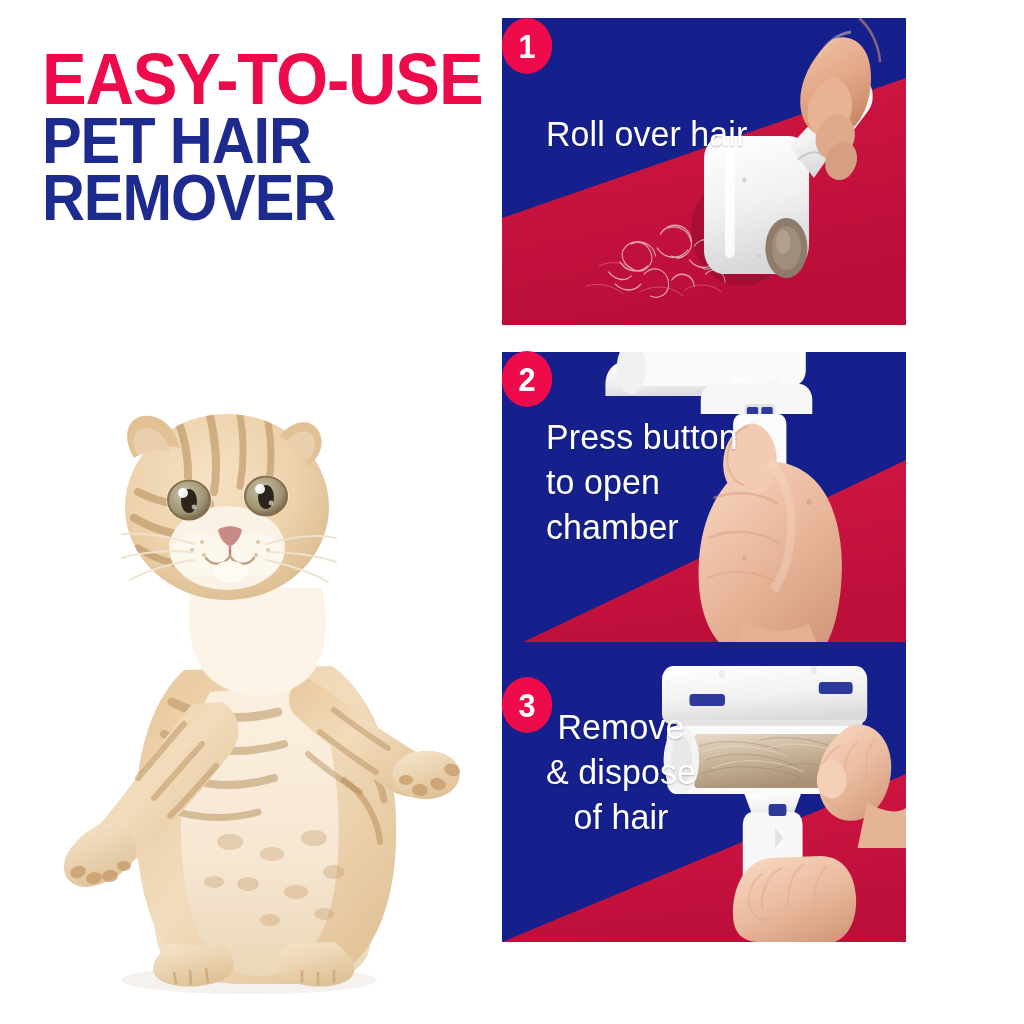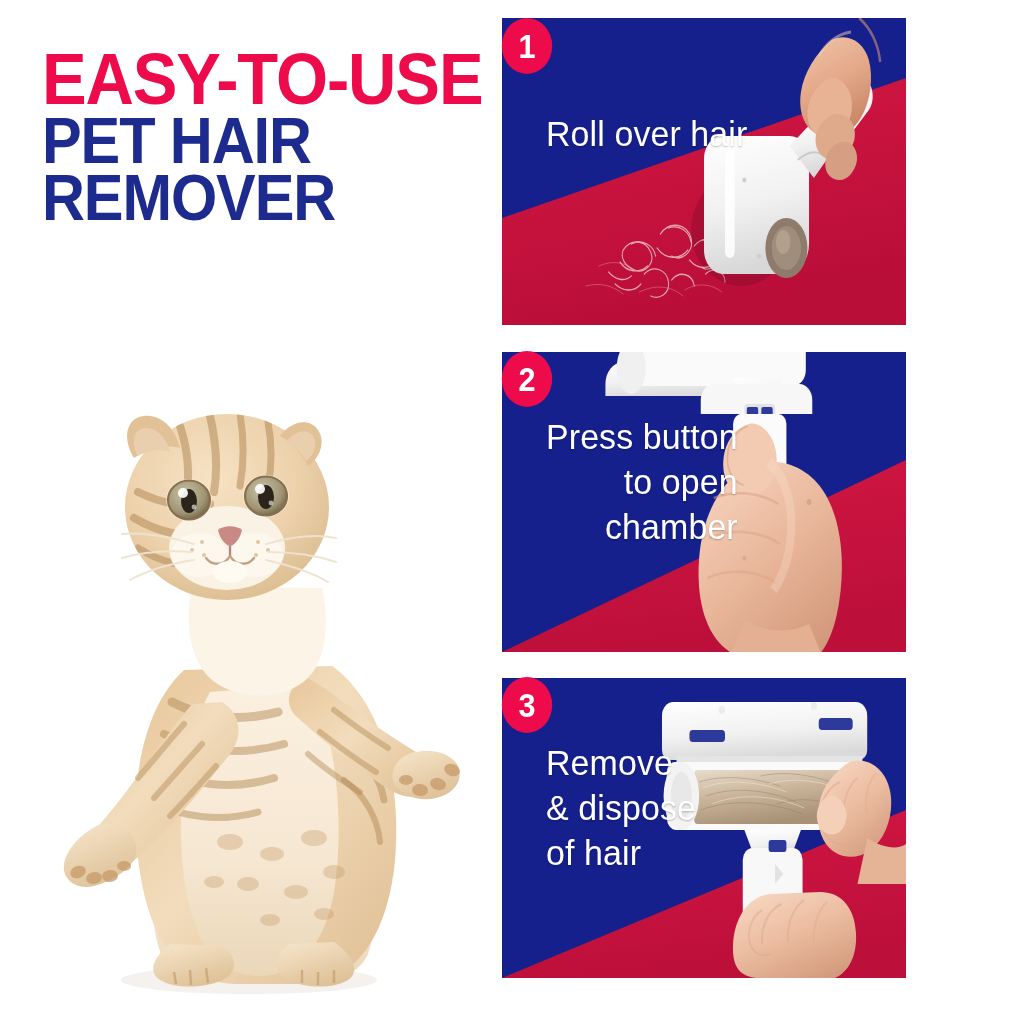--- a/index.html
+++ b/index.html
@@ -42,22 +42,22 @@
 
   
   .panel {
     position:absolute;
     left:502px;
     width:404px;
     overflow:hidden;
     background:#0369a1;
   }
   #panel-1 { top:18px;  height:307px; }
-  #panel-2 { top:352px; height:300px;text-align:right; }
-  #panel-3 { top:678px; height:300px; }
+  #panel-2 { top:352px; height:300px; }
+  #panel-3 { top:642px; height:300px;text-align:center; }
 
   .panel-photo { position:absolute; inset:0; overflow:hidden; }
   .panel-photo svg { width:100%; height:100%; display:block; }
 
   .panel-caption {
     position:absolute;
     color:#ffffff;
     font-family:"Liberation Sans Narrow","Liberation Sans", sans-serif;
     font-weight:400;
     font-size:35px;

